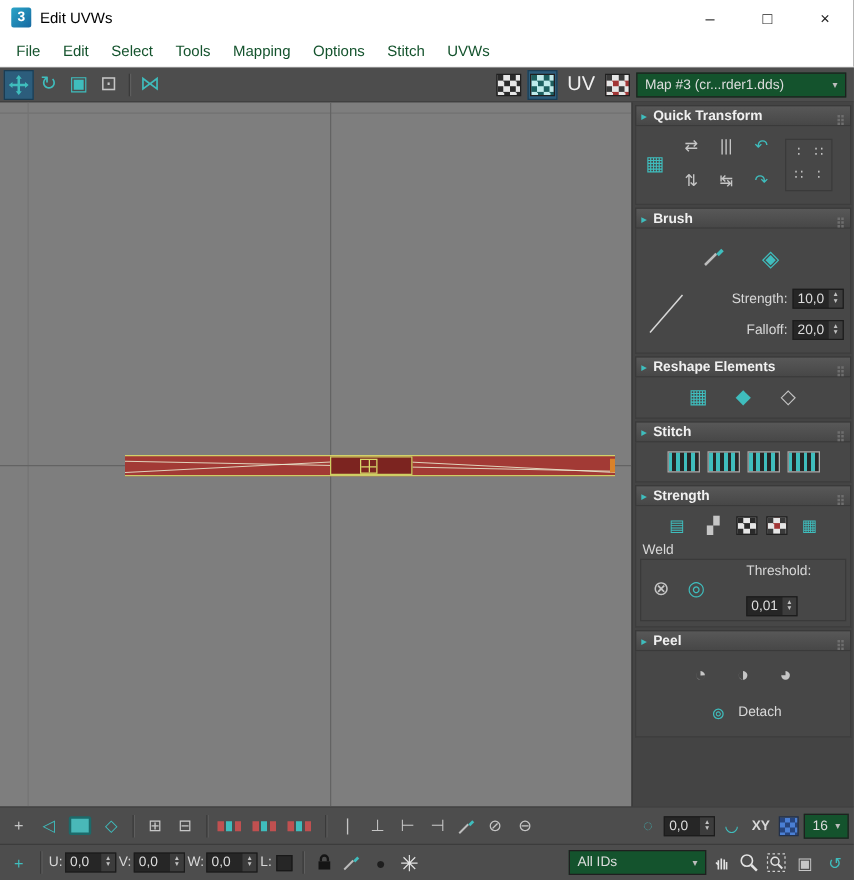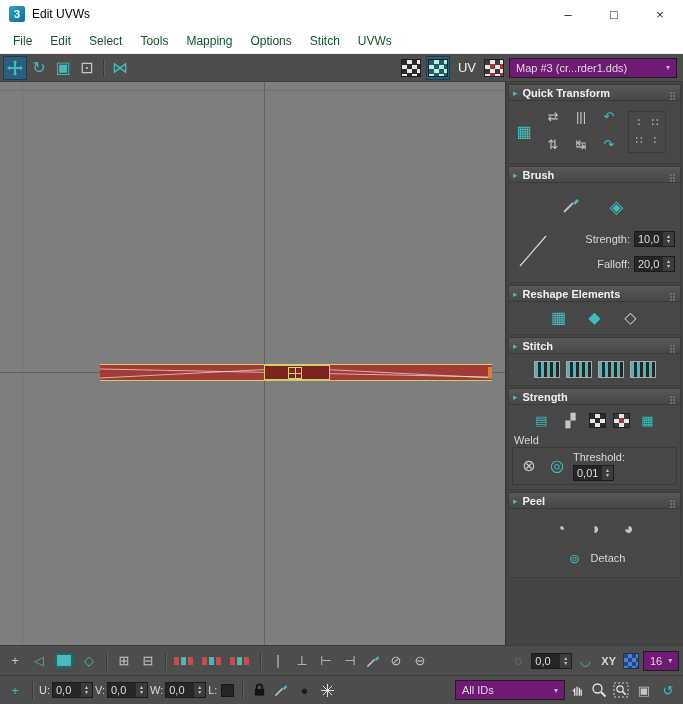--- a/index.html
+++ b/index.html
@@ -24,22 +24,22 @@
         font-size:13px; color:#c6c6c6; line-height:1; }
   .ic.lg { min-width:24px; height:24px; font-size:16px; }
   .teal { color:#3fbdbd; }
   .active-btn { background:#2c5d7c; border:1px solid #1b3c52; }
   .sep { width:1px; height:18px; background:#3a3a3a; box-shadow:1px 0 0 #5e5e5e; margin:0 4px; flex:none; }
   .tb-right { margin-left:auto; display:flex; align-items:center; gap:5px; }
   .checker { width:20px; height:18px; border:1px solid #202020;
              background:conic-gradient(#e6e6e6 25%,#2a2a2a 0 50%,#e6e6e6 0 75%,#2a2a2a 0) 0 0/10px 9px; }
   .checker.tealed { background:conic-gradient(#bfeaea 25%,#1d5f5f 0 50%,#bfeaea 0 75%,#1d5f5f 0) 0 0/10px 9px; }
   .checker.texd  { background:conic-gradient(#e6e6e6 25%,#a23636 0 50%,#e6e6e6 0 75%,#3a3a3a 0) 0 0/10px 9px; }
-  .uv-text { color:#f0f0f0; font-size:13px; padding:0 3px; }
-  .dropdown { height:20px; background:#701a75; border:1px solid #1f1f1f; color:#ddd;
+  .uv-text { color:#f0f0f0; font-size:16px; padding:0 3px; }
+  .dropdown { height:20px; background:#14532d; border:1px solid #1f1f1f; color:#ddd;
               display:flex; align-items:center; padding:0 6px; font-size:11px; }
   .dropdown .dd-arrow { margin-left:auto; font-size:8px; color:#bdbdbd; padding-left:6px; }
   .map-dd { width:168px; margin-right:3px; }
 
   
   .main { display:flex; height:563px; }
   .viewport { position:relative; width:505px; background:#7e7e7e; overflow:hidden; }
   .vline { position:absolute; top:0; bottom:0; width:1px; background:#636363; }
   .hline { position:absolute; left:0; right:0; height:1px; background:#636363; }
   .faint { background:#717171; }
@@ -83,21 +83,21 @@
   .falloff-curve { width:38px; height:40px; display:flex; align-items:center; justify-content:center; }
   .brush-fields { flex:1; display:flex; flex-direction:column; gap:9px; }
   .field-row { display:flex; align-items:center; justify-content:flex-end; gap:4px; }
 
   
   .stitch-ic { width:26px; height:17px; border:1px solid #a9a9a9; margin:3px;
                background:repeating-linear-gradient(90deg,#3fbdbd 0 3px,#262626 3px 6px); }
 
   
   .weld-box { border:1px solid #3a3a3a; display:flex; align-items:center; gap:4px; padding:3px 4px; margin-top:1px; }
-  .thresh-col { display:flex; flex-direction:column; gap:2px; align-items:flex-start; }
+  .thresh-col { display:flex; flex-direction:column; gap:14px; align-items:flex-start;margin-left:24px; }
 
   
   .peel-icons { display:flex; justify-content:center; gap:10px; padding:4px 0; font-size:19px; }
   .detach-row { display:flex; align-items:center; justify-content:center; gap:5px; padding:2px 0 4px; }
 
   
   .statusbar { background:#4d4d4d; display:flex; align-items:center; padding:0 4px; gap:2px; border-top:1px solid #3c3c3c; }
   .sb1 { height:30px; }
   .sb2 { height:29px; }
   .rect-sel { width:18px; height:15px; background:#49b8b8; border:2px solid #1d6a6a; border-radius:2px; margin:0 3px; }

